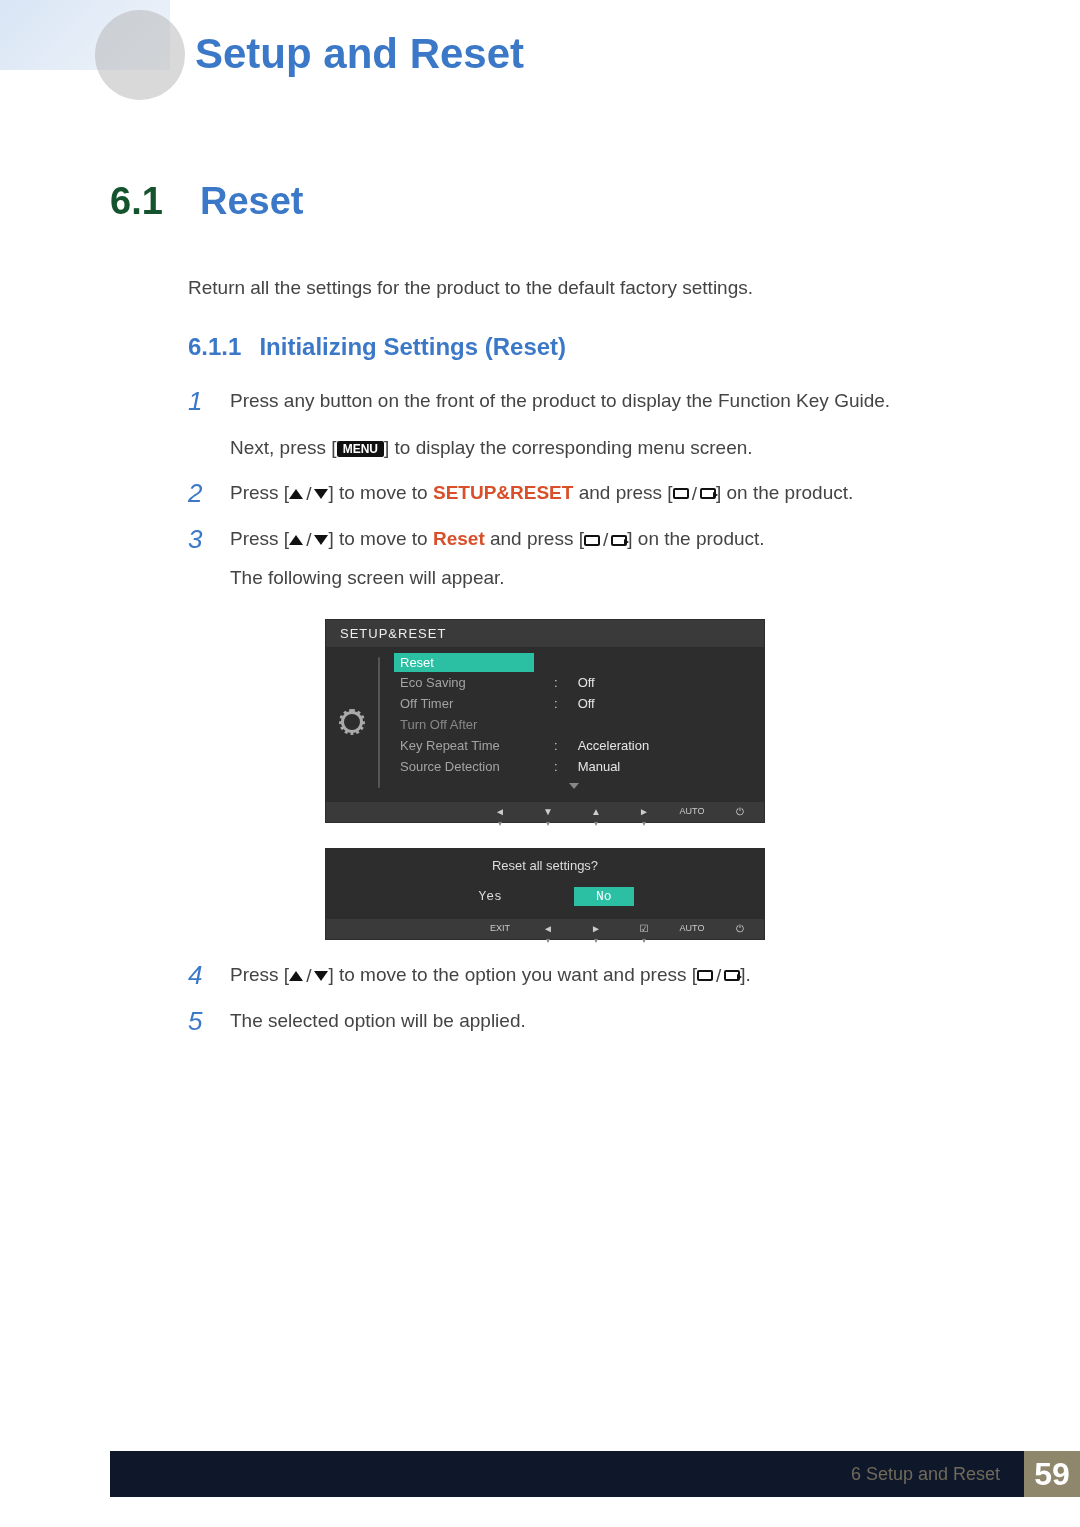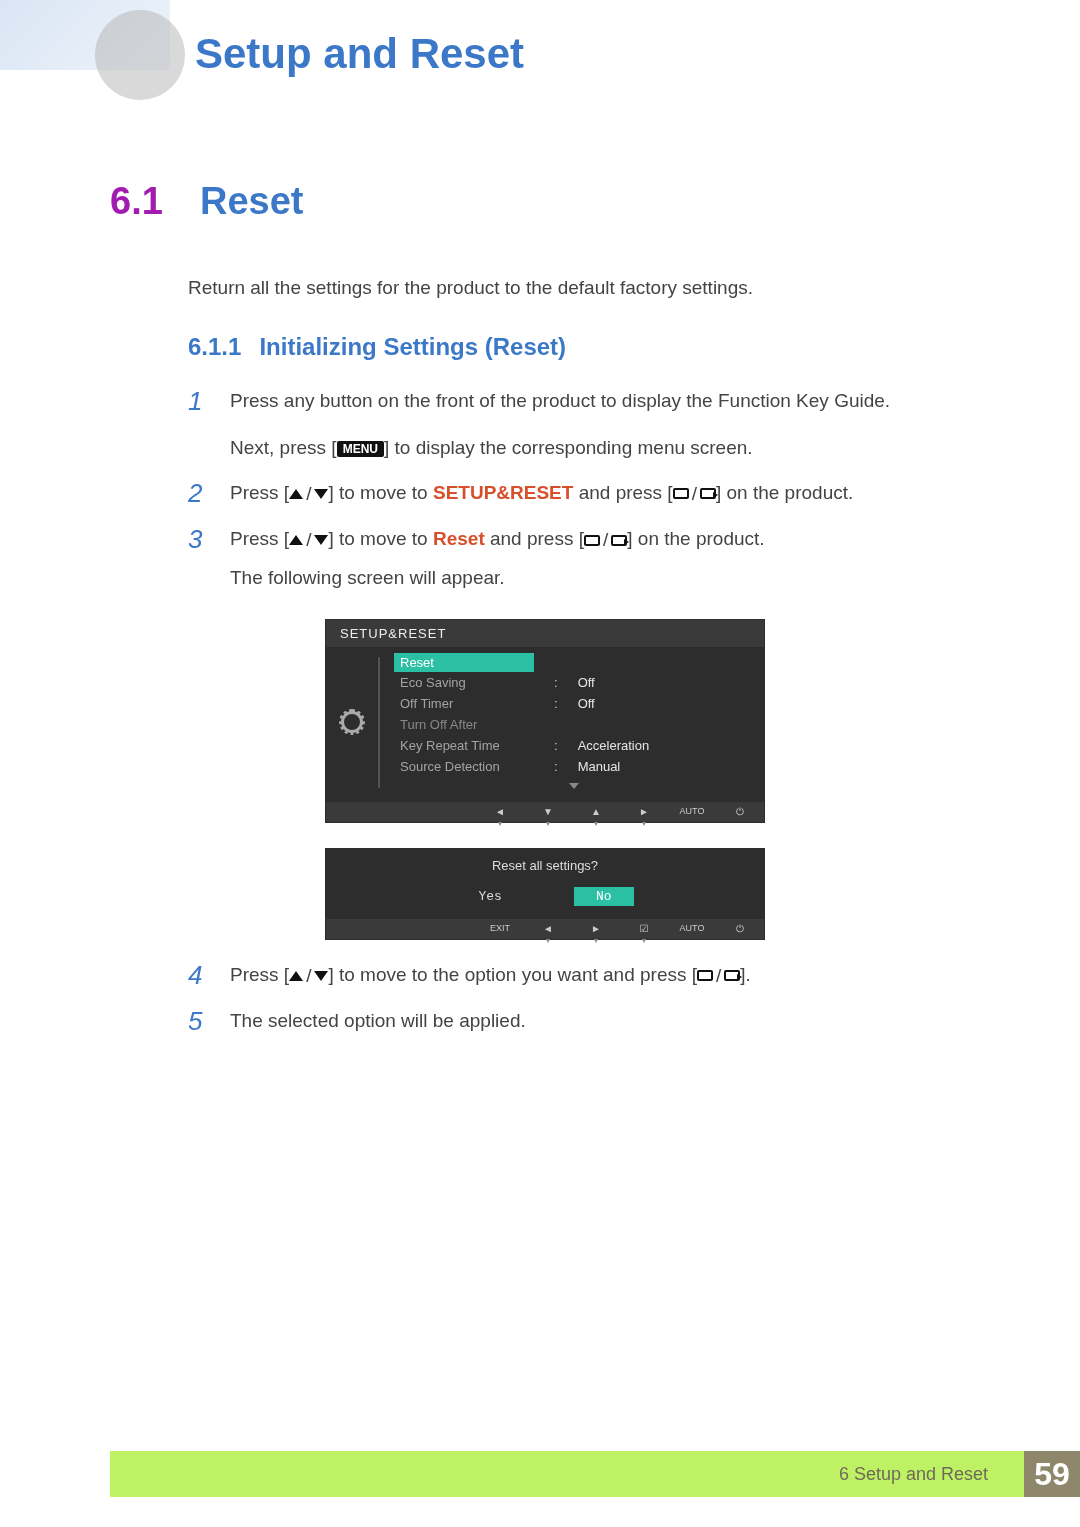--- a/index.html
+++ b/index.html
@@ -41,21 +41,21 @@
   }
   .section-row {
     display: flex;
     gap: 30px;
     margin-bottom: 50px;
     align-items: baseline;
   }
   .section-num {
     font-size: 38px;
     font-weight: bold;
-    color: #a21caf;
+    color: #14532d;
     min-width: 60px;
   }
   .section-title {
     font-size: 38px;
     font-weight: bold;
     color: #3c78c8;
   }
   .section-body {
     margin-left: 78px;
     font-size: 19px;
@@ -172,21 +172,21 @@
   
   .page-footer {
     position:absolute;
     bottom:30px;
     left:110px; right:0;
     height:46px;
     display:flex;
     align-items:stretch;
   }
   .footer-bar{
-    flex:1;background:#bef264;display:flex;align-items:center;justify-content:flex-end;padding-right:36px;
+    flex:1;background:#0f172a;display:flex;align-items:center;justify-content:flex-end;padding-right:24px;
     color:#6f6a5a;font-size:18px;
   }
   .footer-bar .chap-label{color:#6f6a5a;}
   .footer-num{
     width:56px;background:#8f876b;color:#fff;font-size:32px;font-weight:bold;
     display:flex;align-items:center;justify-content:center;
   }
 </style>
 </head>
 <body>

